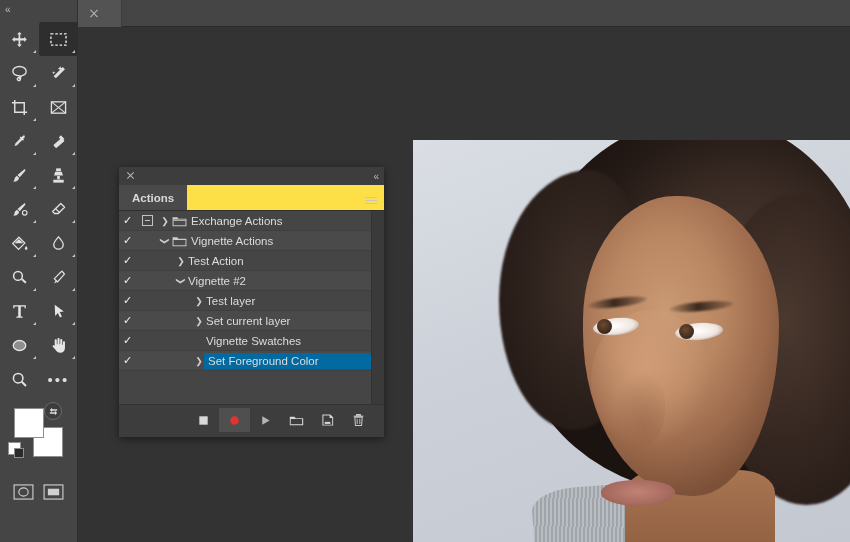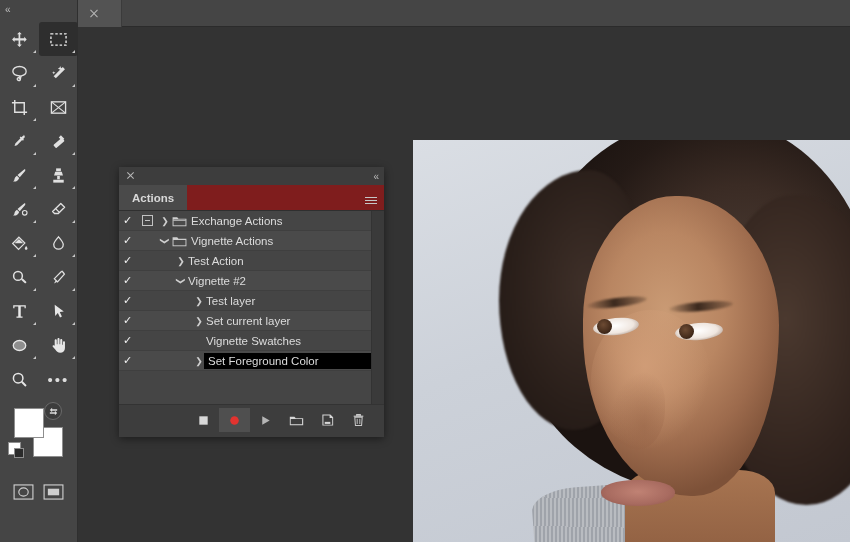--- a/index.html
+++ b/index.html
@@ -200,21 +200,21 @@
   }
   .panel-x { width: 10px; height: 10px; position: relative; }
   .panel-x::before, .panel-x::after {
     content: ""; position: absolute; left: 0; top: 4px; width: 9px; height: 1px; background: #b9b9b9;
   }
   .panel-x::before { transform: rotate(45deg); }
   .panel-x::after  { transform: rotate(-45deg); }
   .panel-collapse { color: #b9b9b9; font-size: 10px; letter-spacing: -1px; }
 
   .panel-tabbar {
-    height: 26px; background: #7f1d1d;
+    height: 26px; background: #fde047;
     display: flex; align-items: stretch; justify-content: space-between;
     border-bottom: 1px solid #2f2f2f;
     gap: 40px;
   }
   .panel-tab {
     background: #4a4a4a; display: flex; align-items: center;
     padding: 0 13px; font-size: 11.5px; color: #d8d8d8; font-weight: bold;
   }
   .panel-menu {
     width: 26px; display: flex; align-items: center; justify-content: center;
@@ -248,21 +248,21 @@
   .dlgbox::after {
     content: ""; position: absolute; left: 2px; top: 4px; width: 5px; height: 1px; background: #c2c2c2;
   }
   .twisty {
     width: 14px; flex: none; color: #cfcfcf; font-size: 9px;
     display: flex; align-items: center; justify-content: center;
   }
   .folder { width: 19px; flex: none; display: flex; align-items: center; }
   .row-label { white-space: nowrap; padding-right: 6px; }
   .row-label.sel {
-    background: #000000; padding: 2px 6px 2px 4px; margin-left: -2px; flex: 1;
+    background: #0369a1; padding: 2px 6px 2px 4px; margin-left: -2px; flex: 1;
   }
 
   .panel-footer {
     height: 31px; background: #3d3d3d;
     display: flex; align-items: center; justify-content: flex-end;
     padding-right: 10px; gap: 0px;
     border-top: 1px solid #333;
   }
   .fbtn {
     width: 31px; height: 24px;

